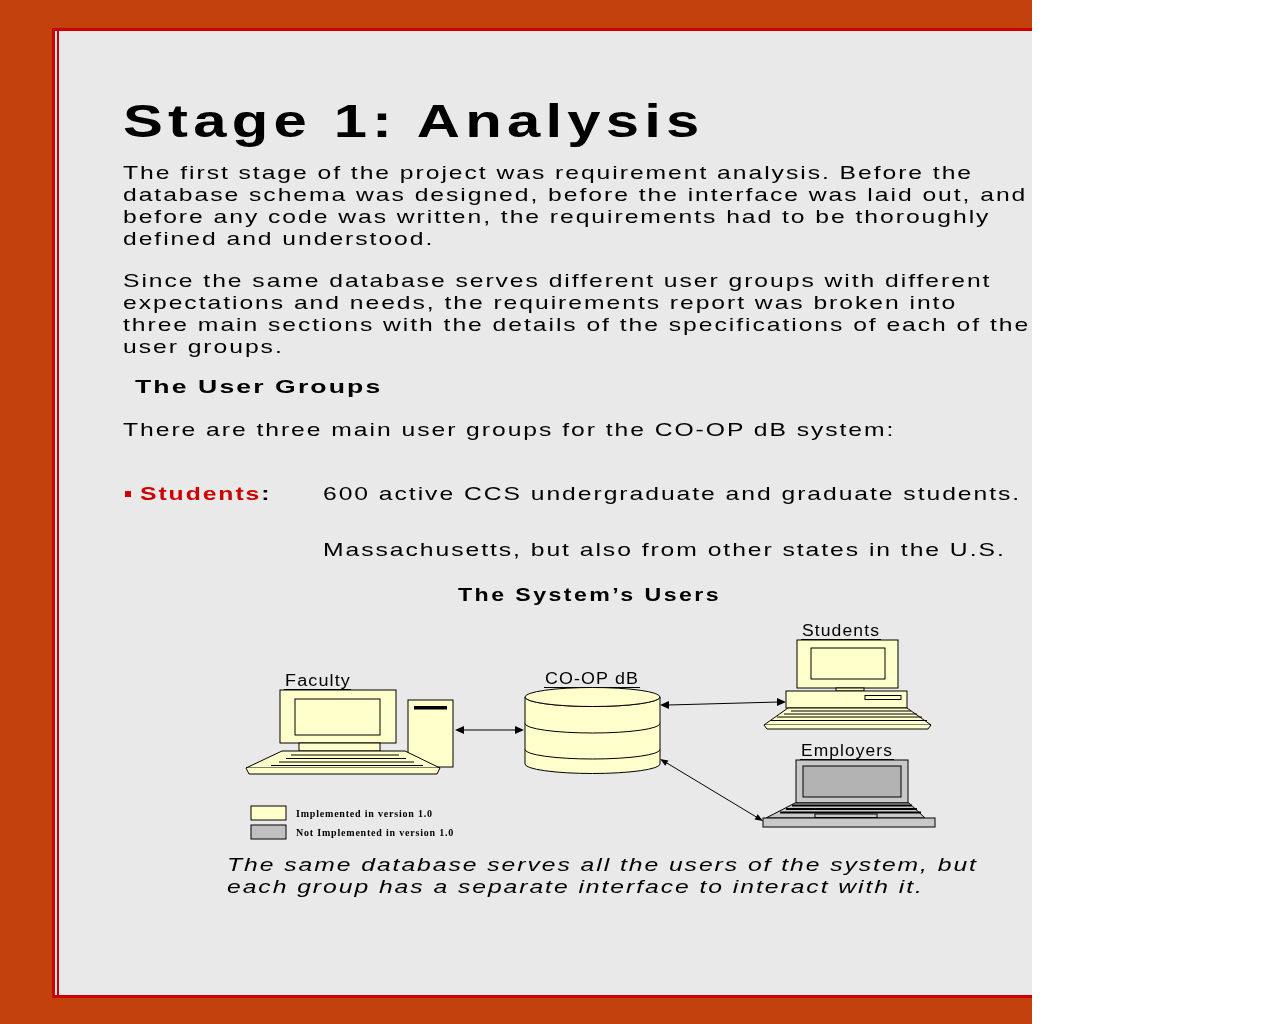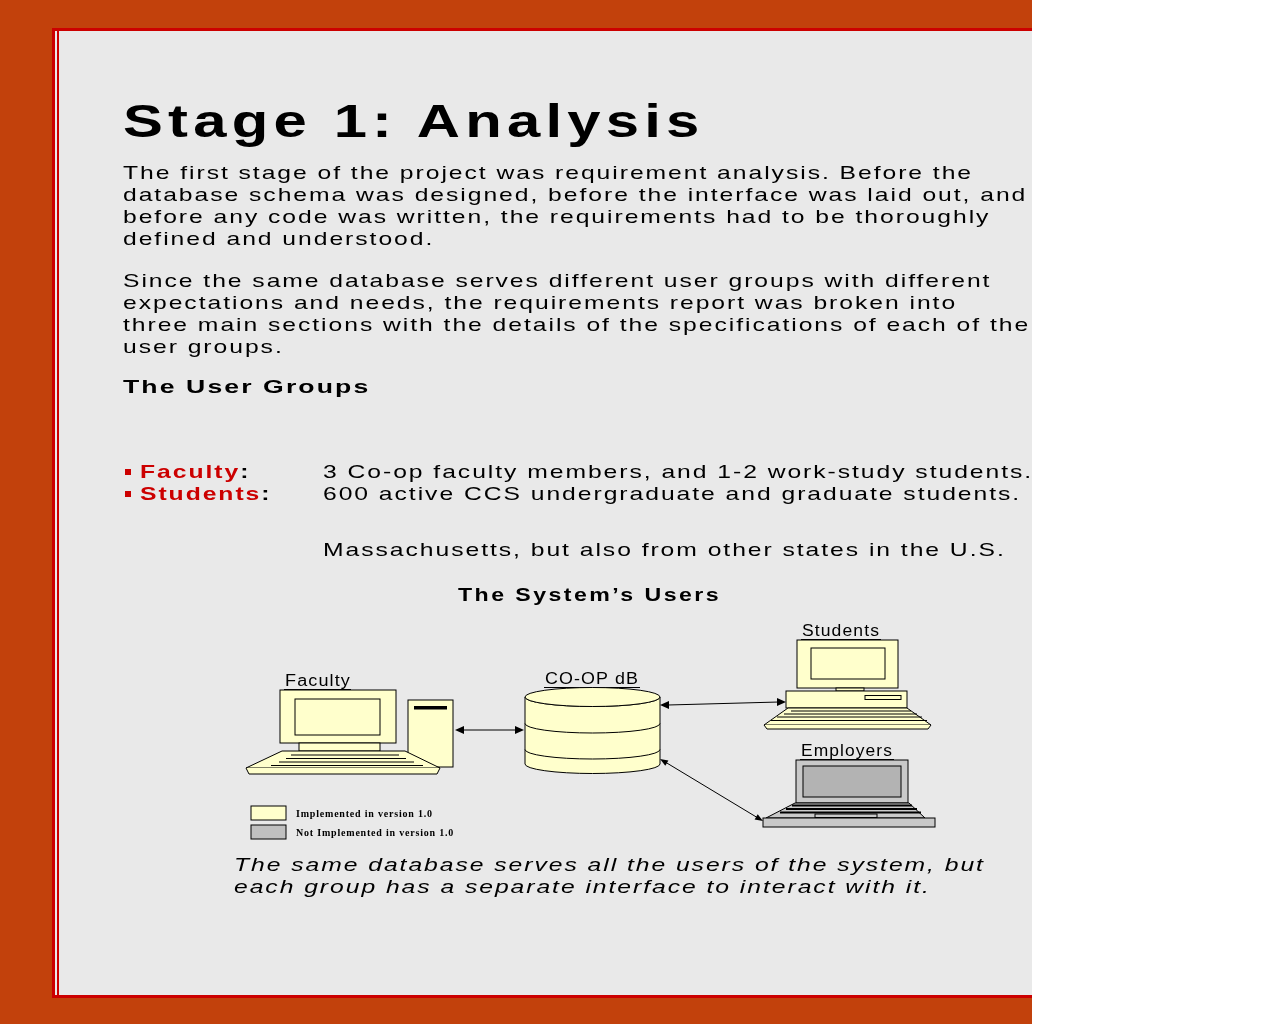--- a/index.html
+++ b/index.html
@@ -46,31 +46,29 @@
       <div class="line sx-body">user groups.</div>
     </div>
 
     <div class="abs" style="left:68px;top:131px;">
       <div class="line sx-body">The first stage of the project was requirement analysis. Before the</div>
       <div class="line sx-body">database schema was designed, before the interface was laid out, and</div>
       <div class="line sx-body">before any code was written, the requirements had to be thoroughly</div>
       <div class="line sx-body">defined and understood.</div>
     </div>
 
-    <div class="abs" style="left:68px;top:345px;">
+    <div class="abs" style="left:80px;top:345px;">
       <div class="line sx-head">The User Groups</div>
     </div>
 
+    <div class="abs" style="left:68px;top:388px;">
+      <div class="line sx-body">There are three main user groups for the CO-OP dB system:</div>
+    </div>
 
     <div class="abs" style="left:68px;top:430px;width:1100px;height:92px;">
-      <div class="bullet-row" style="top:0;">
-        <span class="bullet-dot"></span>
-        <span class="blabel"><span class="red">Faculty</span><span class="sep">:</span></span>
-        <span class="bdesc">3 Co-op faculty members, and 1-2 work-study students.</span>
-      </div>
       <div class="bullet-row" style="top:22px;text-align:center;">
         <span class="bullet-dot"></span>
         <span class="blabel"><span class="red">Students</span><span class="sep">:</span></span>
         <span class="bdesc">600 active CCS undergraduate and graduate students.</span>
       </div>
       <div class="bullet-row" style="top:78px;">
         <span class="bdesc">Massachusetts, but also from other states in the U.S.</span>
       </div>
     </div>
 
@@ -151,19 +149,19 @@
       </g>
 
       <g>
         <rect x="248" y="803" width="35" height="14" stroke="#000" fill="#ffffcc"></rect>
         <text class="legend-label" x="293" y="814">Implemented in version 1.0</text>
         <rect x="248" y="822" width="35" height="14" stroke="#000" fill="#c0c0c0"></rect>
         <text class="legend-label" x="293" y="833">Not Implemented in version 1.0</text>
       </g>
     </svg>
 
-    <div class="abs" style="left:179px;top:823px;">
+    <div class="abs" style="left:172px;top:823px;">
       <div class="line sx-cap">The same database serves all the users of the system, but</div>
       <div class="line sx-cap">each group has a separate interface to interact with it.</div>
     </div>
 
   </div>
 </div>
 
 </body></html>

